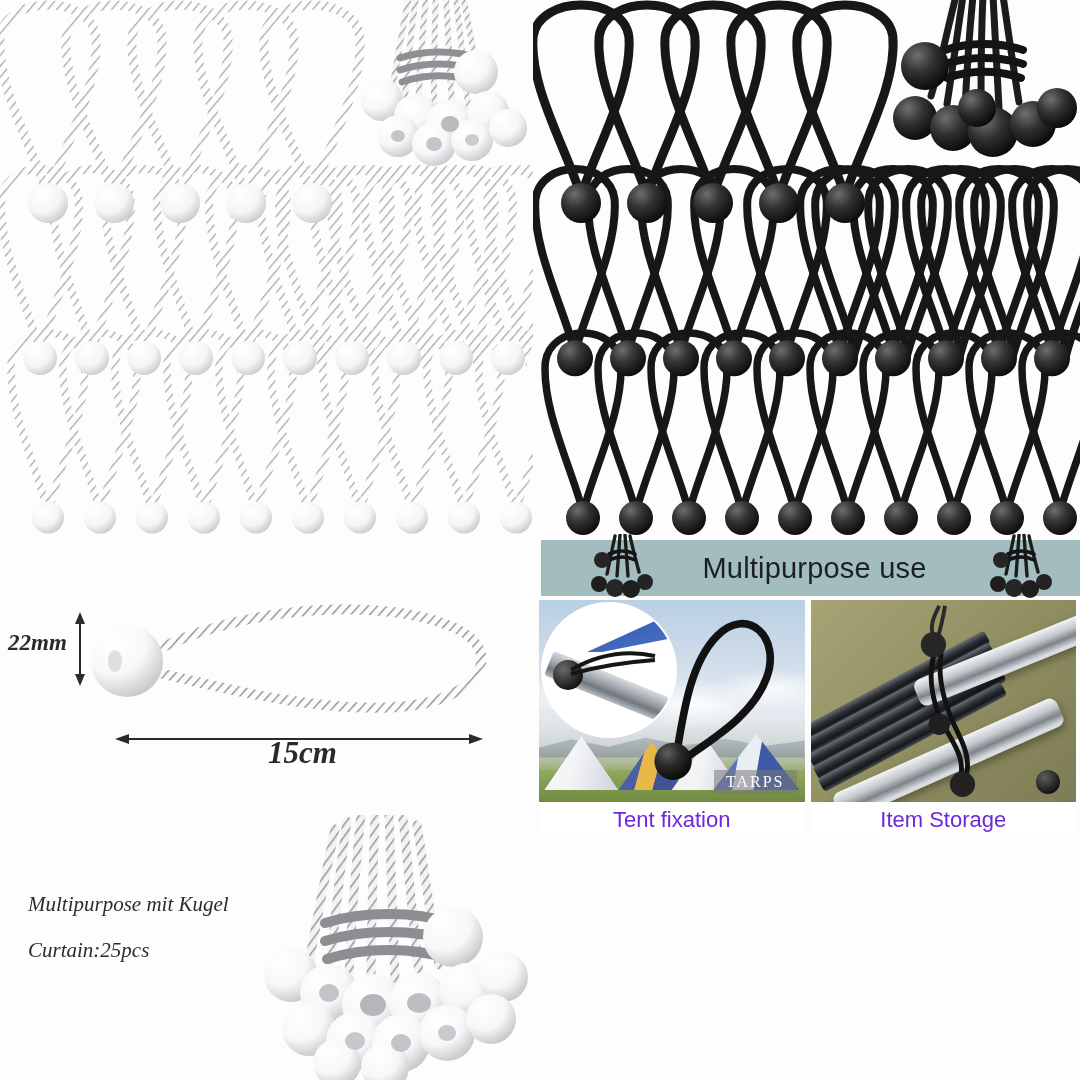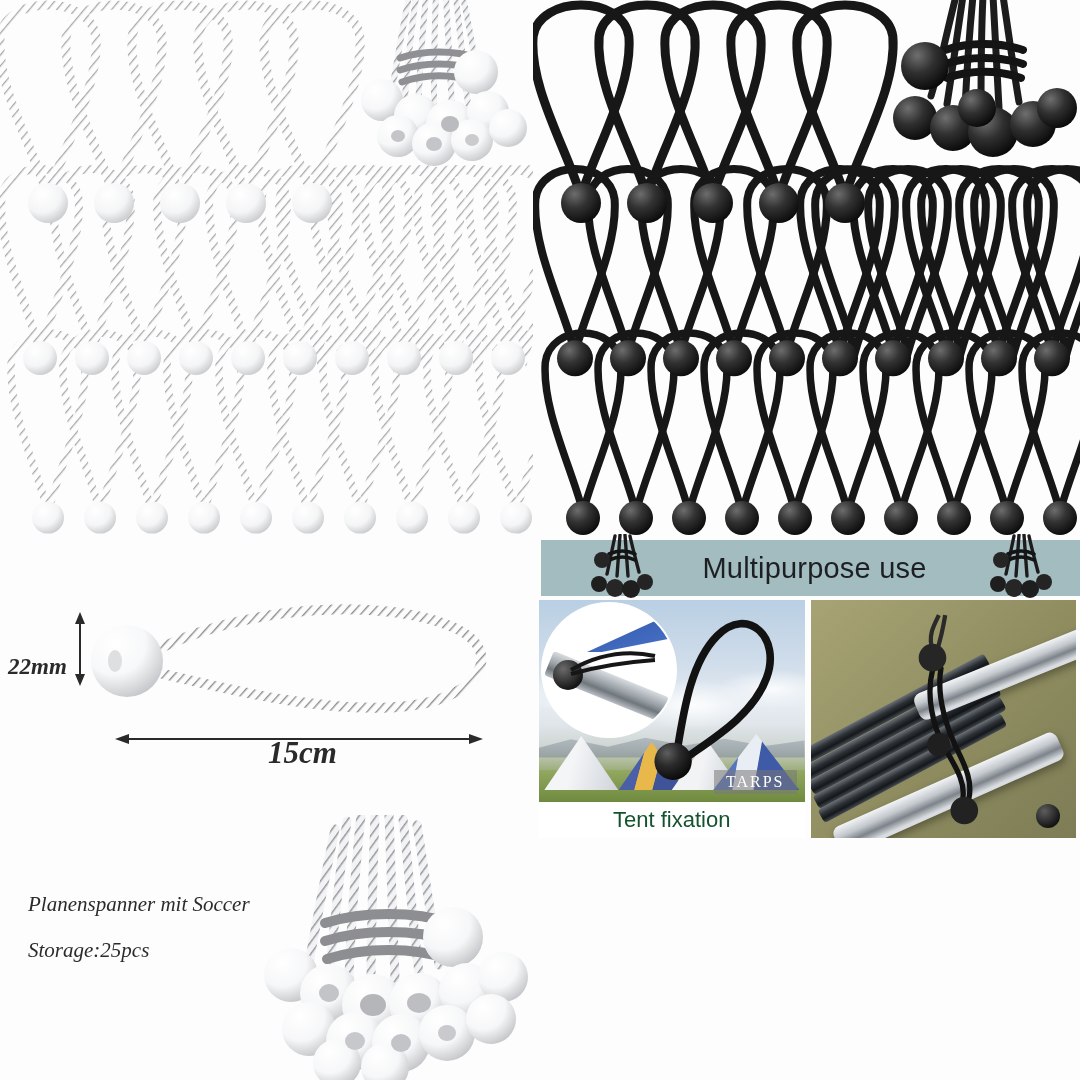--- a/index.html
+++ b/index.html
@@ -33,21 +33,21 @@
 
   
   .uses-grid{
     position:absolute;left:0;top:56px;width:100%;height:484px;
     display:grid;grid-template-columns:1fr 1fr;grid-template-rows:1fr 1fr;
     column-gap:6px;row-gap:4px;padding:4px 4px 0 6px;box-sizing:border-box;
   }
   .use-cell{position:relative;display:flex;flex-direction:column;}
   .use-photo{position:relative;flex:1 1 auto;overflow:hidden;background:#ddd;}
   .use-caption{
-    height:36px;line-height:36px;text-align:center;font-size:22px;color:#14532d;
+    height:36px;line-height:36px;text-align:center;font-size:22px;color:#6d28d9;
     background:#fff;
   }
 
   
   .tent-sky{position:absolute;inset:0;
     background:
       linear-gradient(#b9cfe3 0%, #cfdcea 30%, #e6ecf2 52%, #dfe5e9 62%, #cfd6d3 72%, #9fae7e 84%, #7e9452 100%);}
   .tent-clouds{position:absolute;left:0;top:30%;width:100%;height:40%;
     background:
       radial-gradient(ellipse 46% 45% at 20% 40%, rgba(255,255,255,.95), transparent 60%),
@@ -138,21 +138,21 @@
     transform:rotate(-5deg);}
   .curtain-knob{position:absolute;left:54%;top:51%;width:46px;height:46px;border-radius:50%;
     background:radial-gradient(circle at 34% 28%,#e2e4e6,#a8abae 60%,#74777a);
     box-shadow:0 3px 6px rgba(0,0,0,.35);}
   .curtain-knob::after{content:"";position:absolute;left:36%;top:34%;width:22%;height:38%;
     border-radius:50%;background:#6b6e71;}
 
   
   .dim-text{font-family:"Liberation Serif",serif;font-style:italic;font-weight:700;
     color:#2a2a2a;}
-  .vtext{position:absolute;left:8px;top:630px;font-size:23px;margin-top:24px;}
+  .vtext{position:absolute;left:8px;top:630px;font-size:23px;}
   .htext{position:absolute;left:268px;top:735px;font-size:31px;}
   .script-text{font-family:"Liberation Serif",serif;font-style:italic;color:#2b2b2b;font-size:21px;}
   .pk1{position:absolute;left:28px;top:892px;}
   .pk2{position:absolute;left:28px;top:938px;}
 </style>
 </head>
 <body>
 
 <div id="root">
 
@@ -459,22 +459,22 @@
         <ellipse cx="74" cy="178" rx="10" ry="9" fill="#c2c4c7"></ellipse>
         <ellipse cx="100" cy="226" rx="10" ry="9" fill="#c6c8cb"></ellipse>
         <ellipse cx="146" cy="228" rx="10" ry="9" fill="#c2c4c7"></ellipse>
         <ellipse cx="192" cy="218" rx="9" ry="8" fill="#c8cacd"></ellipse>
       </g>
     </svg>
   </div>
 
   <div class="abs dim-text vtext">22mm</div>
   <div class="abs dim-text htext">15cm</div>
-  <div class="abs script-text pk1">Planenspanner mit Soccer</div>
-  <div class="abs script-text pk2">Storage:25pcs</div>
+  <div class="abs script-text pk1">Multipurpose mit Kugel</div>
+  <div class="abs script-text pk2">Curtain:25pcs</div>
 
   <div class="abs" id="q-multi">
 
     <div class="banner">
       <svg class="banner-bundle left" viewBox="0 0 64 68">
         <g stroke="#1c1c1c" fill="none" stroke-width="3.4" stroke-linecap="round">
           <path d="M26 2 C23 16 21 26 18 40"></path>
             <path d="M31 1 C30 16 29 27 28 42"></path>
           <path d="M36 1 C37 16 38 27 39 42"></path>
             <path d="M41 2 C44 16 47 26 50 38"></path>
@@ -561,18 +561,19 @@
             <path d="M46 2 C40 14 36 22 40 34" fill="none" stroke="#2a2a2a" stroke-width="4"></path>
             <path d="M52 2 C50 14 48 24 44 36" fill="none" stroke="#2a2a2a" stroke-width="4"></path>
             <path d="M40 54 C34 78 40 106 52 128 C64 148 72 162 68 178" fill="none" stroke="#121212" stroke-width="5" stroke-linecap="round"></path>
             <path d="M48 52 C44 76 52 104 62 126 C72 146 78 160 74 176" fill="none" stroke="#121212" stroke-width="5" stroke-linecap="round"></path>
             <circle cx="40" cy="42" r="13" fill="#262626"></circle>
             <circle cx="46" cy="124" r="11" fill="#1f1f1f"></circle>
             <circle cx="70" cy="186" r="13" fill="#222"></circle>
           </svg>
           <div class="tie-ball" style="right:6%;bottom:4%"></div>
         </div>
+        <div class="use-caption">Item Storage</div>
       </div>
 
 
     </div>
   </div>
 </div>
 
 </body></html>

